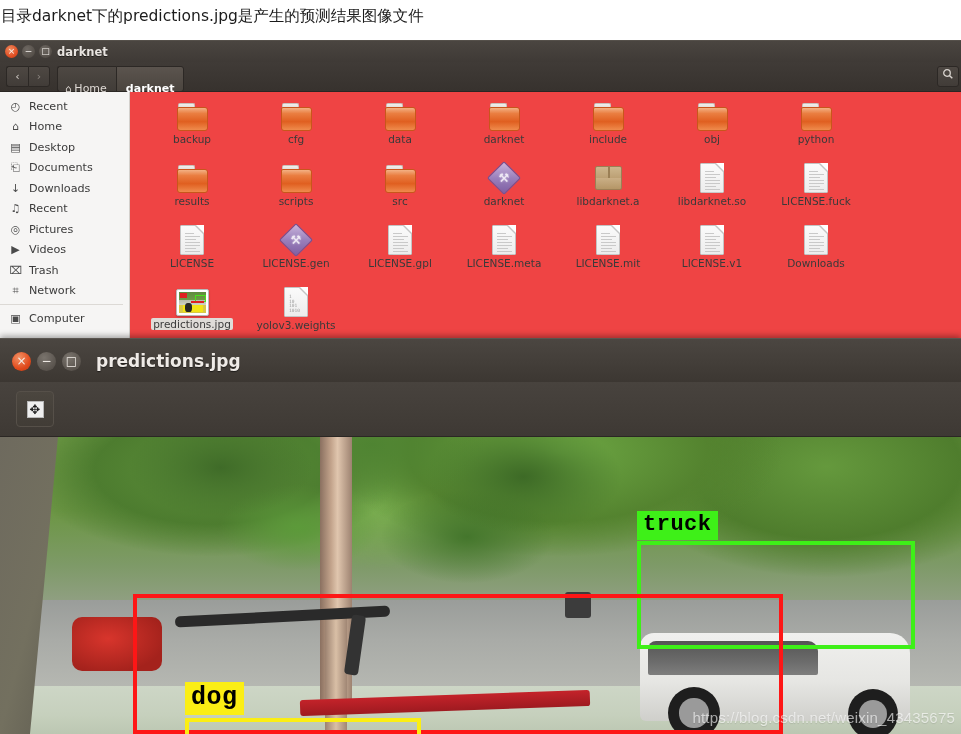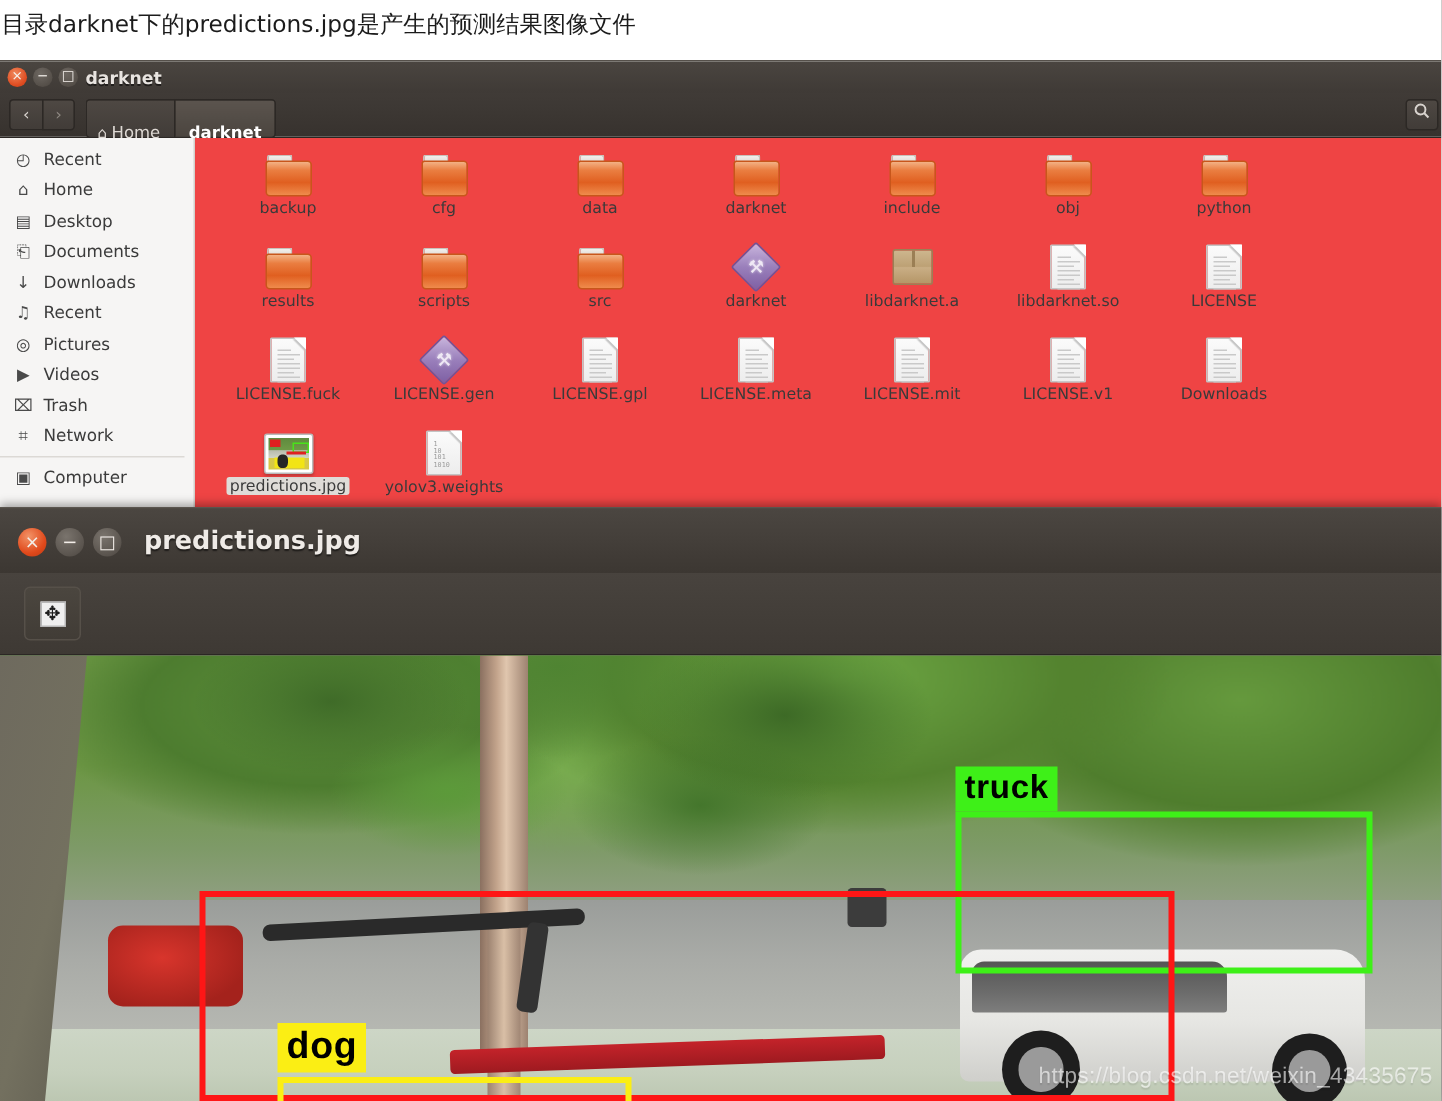--- a/index.html
+++ b/index.html
@@ -286,21 +286,21 @@
   .postbox {
     position: absolute; left: 565px; top: 155px; width: 26px; height: 26px;
     background: #3c3c3c; border-radius: 3px;
   }
 
   
   .det { position: absolute; }
   .det .bx { position: absolute; inset: 0; border-style: solid; }
   .det .lbl {
     position: absolute; white-space: nowrap; font-weight: bold;
-    font-family: Liberation Sans, sans-serif;
+    font-family: Liberation Mono, monospace;
     letter-spacing: .5px; color: #000; padding: 1px 6px 3px 6px;
   }
 
   .watermark {
     position: absolute; right: 6px; bottom: 8px;
     font-size: 15px; color: rgba(255,255,255,.62);
     font-family: "Liberation Sans", sans-serif; letter-spacing: .2px;
     text-shadow: 0 1px 1px rgba(0,0,0,.10);
   }
 </style>
@@ -467,36 +467,36 @@
                 <i style="width: 9px;"></i>
                 <i style="width: 15px;"></i>
                 <i style="width: 11px;"></i>
                 <i style="width: 15px;"></i>
                 <i style="width: 15px;"></i>
                 <i style="width: 11px;"></i>
                 <i style="width: 15px;"></i>
                 <i style="width: 15px;"></i>
               </div>
             </div>
+            <div class="fname">LICENSE.fuck</div>
+          </div>
+          <div class="fitem">
+            <div class="ic doc">
+              <div class="doclines">
+                <i style="width: 9px;"></i>
+                <i style="width: 15px;"></i>
+                <i style="width: 11px;"></i>
+                <i style="width: 15px;"></i>
+                <i style="width: 15px;"></i>
+                <i style="width: 11px;"></i>
+                <i style="width: 15px;"></i>
+                <i style="width: 15px;"></i>
+              </div>
+            </div>
             <div class="fname">LICENSE</div>
-          </div>
-          <div class="fitem">
-            <div class="ic doc">
-              <div class="doclines">
-                <i style="width: 9px;"></i>
-                <i style="width: 15px;"></i>
-                <i style="width: 11px;"></i>
-                <i style="width: 15px;"></i>
-                <i style="width: 15px;"></i>
-                <i style="width: 11px;"></i>
-                <i style="width: 15px;"></i>
-                <i style="width: 15px;"></i>
-              </div>
-            </div>
-            <div class="fname">LICENSE.fuck</div>
           </div>
           <div class="fitem">
             <div class="ic gem">
               <span class="glyph">⚒</span>
             </div>
             <div class="fname">LICENSE.gen</div>
           </div>
           <div class="fitem">
             <div class="ic doc">
               <div class="doclines">

